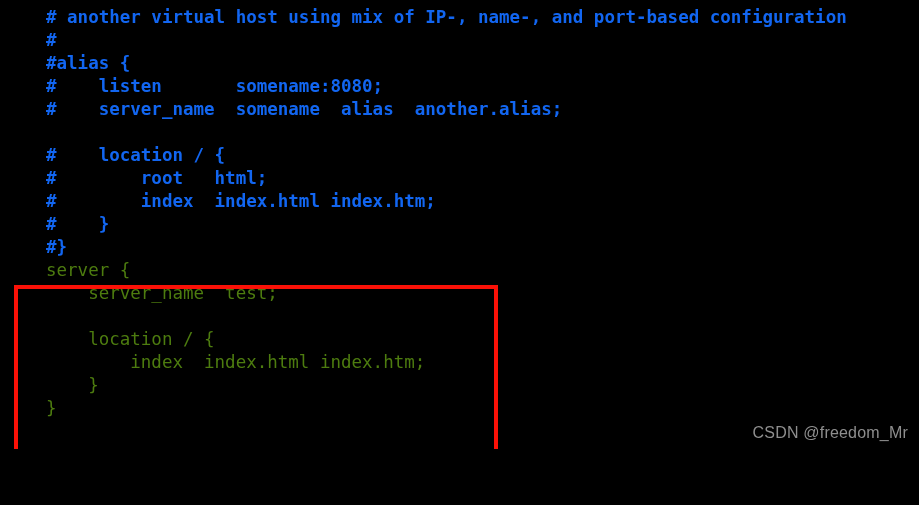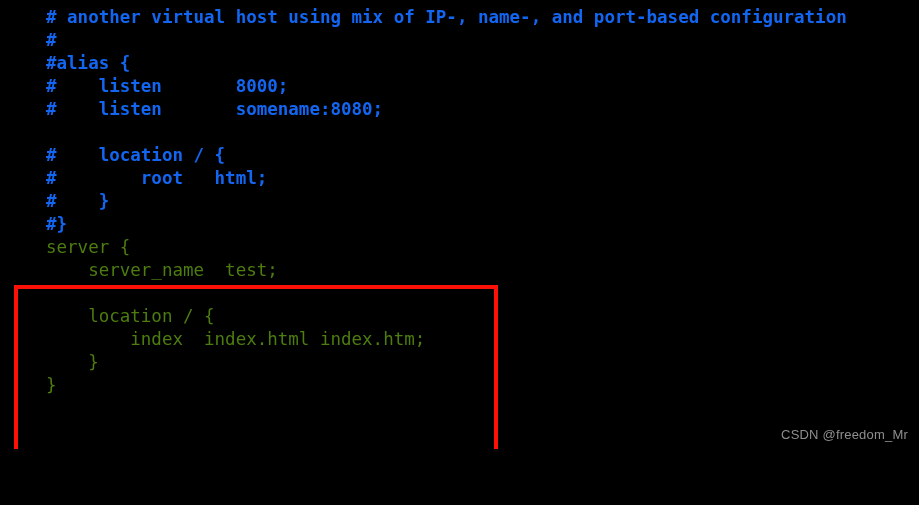--- a/index.html
+++ b/index.html
@@ -56,40 +56,41 @@
     pointer-events: none;
     background: transparent;
   }
 
   
   #watermark {
     position: absolute;
     right: 11px;
     bottom: 7px;
     color: #8e8e8e;
-    font-size: 13px;
+    font-size: 16px;
     font-family: "Liberation Sans", sans-serif;
     letter-spacing: 0.2px;
     white-space: pre;
   }
 </style>
 </head>
 <body>
 
 <div id="screen">
 
   <div id="code">
       <div class="line comment"># another virtual host using mix of IP-, name-, and port-based configuration</div>
       <div class="line comment">#</div>
       <div class="line comment">#alias {</div>
-      <div class="line comment">#    listen       8000;</div>
       <div class="line comment">#    listen       somename:8080;</div>
+      <div class="line comment">#    server_name  somename  alias  another.alias;</div>
       <div class="line blank"> </div>
       <div class="line comment">#    location / {</div>
       <div class="line comment">#        root   html;</div>
+      <div class="line comment">#        index  index.html index.htm;</div>
       <div class="line comment">#    }</div>
       <div class="line comment">#}</div>
       <div class="line code">server {</div>
       <div class="line code">    server_name  test;</div>
       <div class="line blank"> </div>
       <div class="line code">    location / {</div>
       <div class="line code">        index  index.html index.htm;</div>
       <div class="line code">    }</div>
       <div class="line code">}</div>
     </div>

